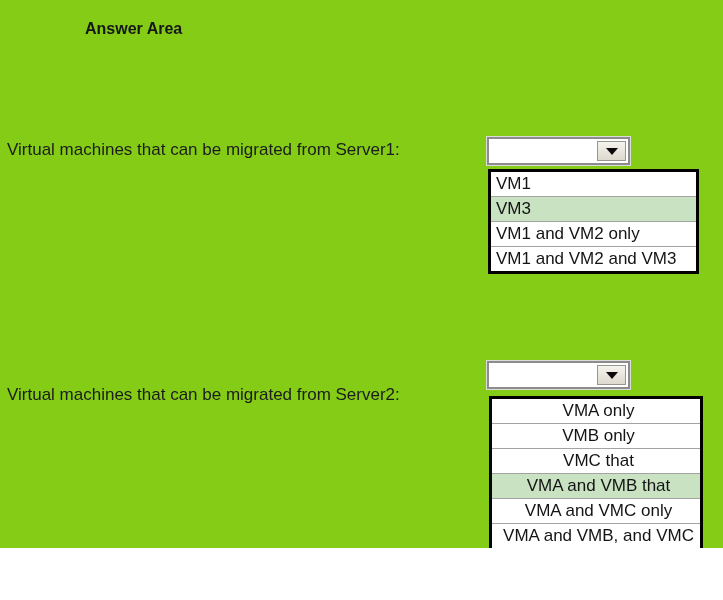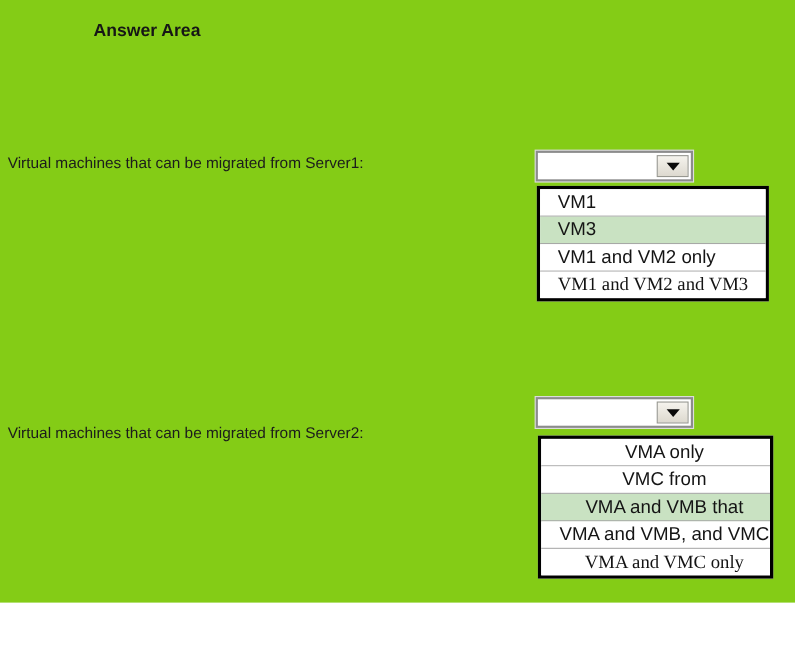--- a/index.html
+++ b/index.html
@@ -21,21 +21,21 @@
     left: 85px;
     top: 20px;
     font-size: 16px;
     font-weight: bold;
     color: #161616;
     white-space: nowrap;
   }
   .qlabel {
     position: absolute;
     left: 7px;
-    font-size: 14px;
+    font-size: 17px;
     color: #1c1c1c;
     white-space: nowrap;
   }
   .qlabel.q1 { top: 140px; }
   .qlabel.q2 { top: 385px; text-align: right; }
 
   
   .combo {
     position: absolute;
     width: 143px;
@@ -80,28 +80,28 @@
     background: #ffffff;
     border: 3px solid #000000;
   }
   .list.q1 { left: 488px; top: 169px; width: 211px; }
   .list.q2 { left: 489px; top: 396px; width: 214px; text-align: center; }
   .opt {
     height: 25px;
     line-height: 24px;
     font-size: 17px;
     color: #141414;
-    padding-left: 16px;
+    padding-left: 5px;
     border-bottom: 1px solid #a3a3a3;
     white-space: nowrap;
     overflow: hidden;
     cursor: pointer;
     background: #ffffff;
   }
-  .opt:last-child { border-bottom: none; height: 24px; font-family: Liberation Serif, serif; }
+  .opt:last-child { border-bottom: none; height: 24px; }
   .opt.highlighted { background: var(--highlight); }
 </style>
 </head>
 <body>
 
 <div class="canvas">
 
   <div class="title">Answer Area</div>
 
   <div class="qlabel q1">Virtual machines that can be migrated from Server1:</div>
@@ -124,19 +124,20 @@
 
   <div class="combo q2">
     <span class="combo-value"></span>
     <span class="combo-btn">
       <span class="arrow-down"></span>
     </span>
   </div>
 
   <div class="list q2">
     <div class="opt">VMA only</div>
-    <div class="opt">VMC from</div>
+    <div class="opt">VMB only</div>
+    <div class="opt">VMC that</div>
     <div class="opt highlighted">VMA and VMB that</div>
+    <div class="opt">VMA and VMC only</div>
     <div class="opt">VMA and VMB, and VMC</div>
-    <div class="opt">VMA and VMC only</div>
   </div>
 
 </div>
 
 </body></html>

